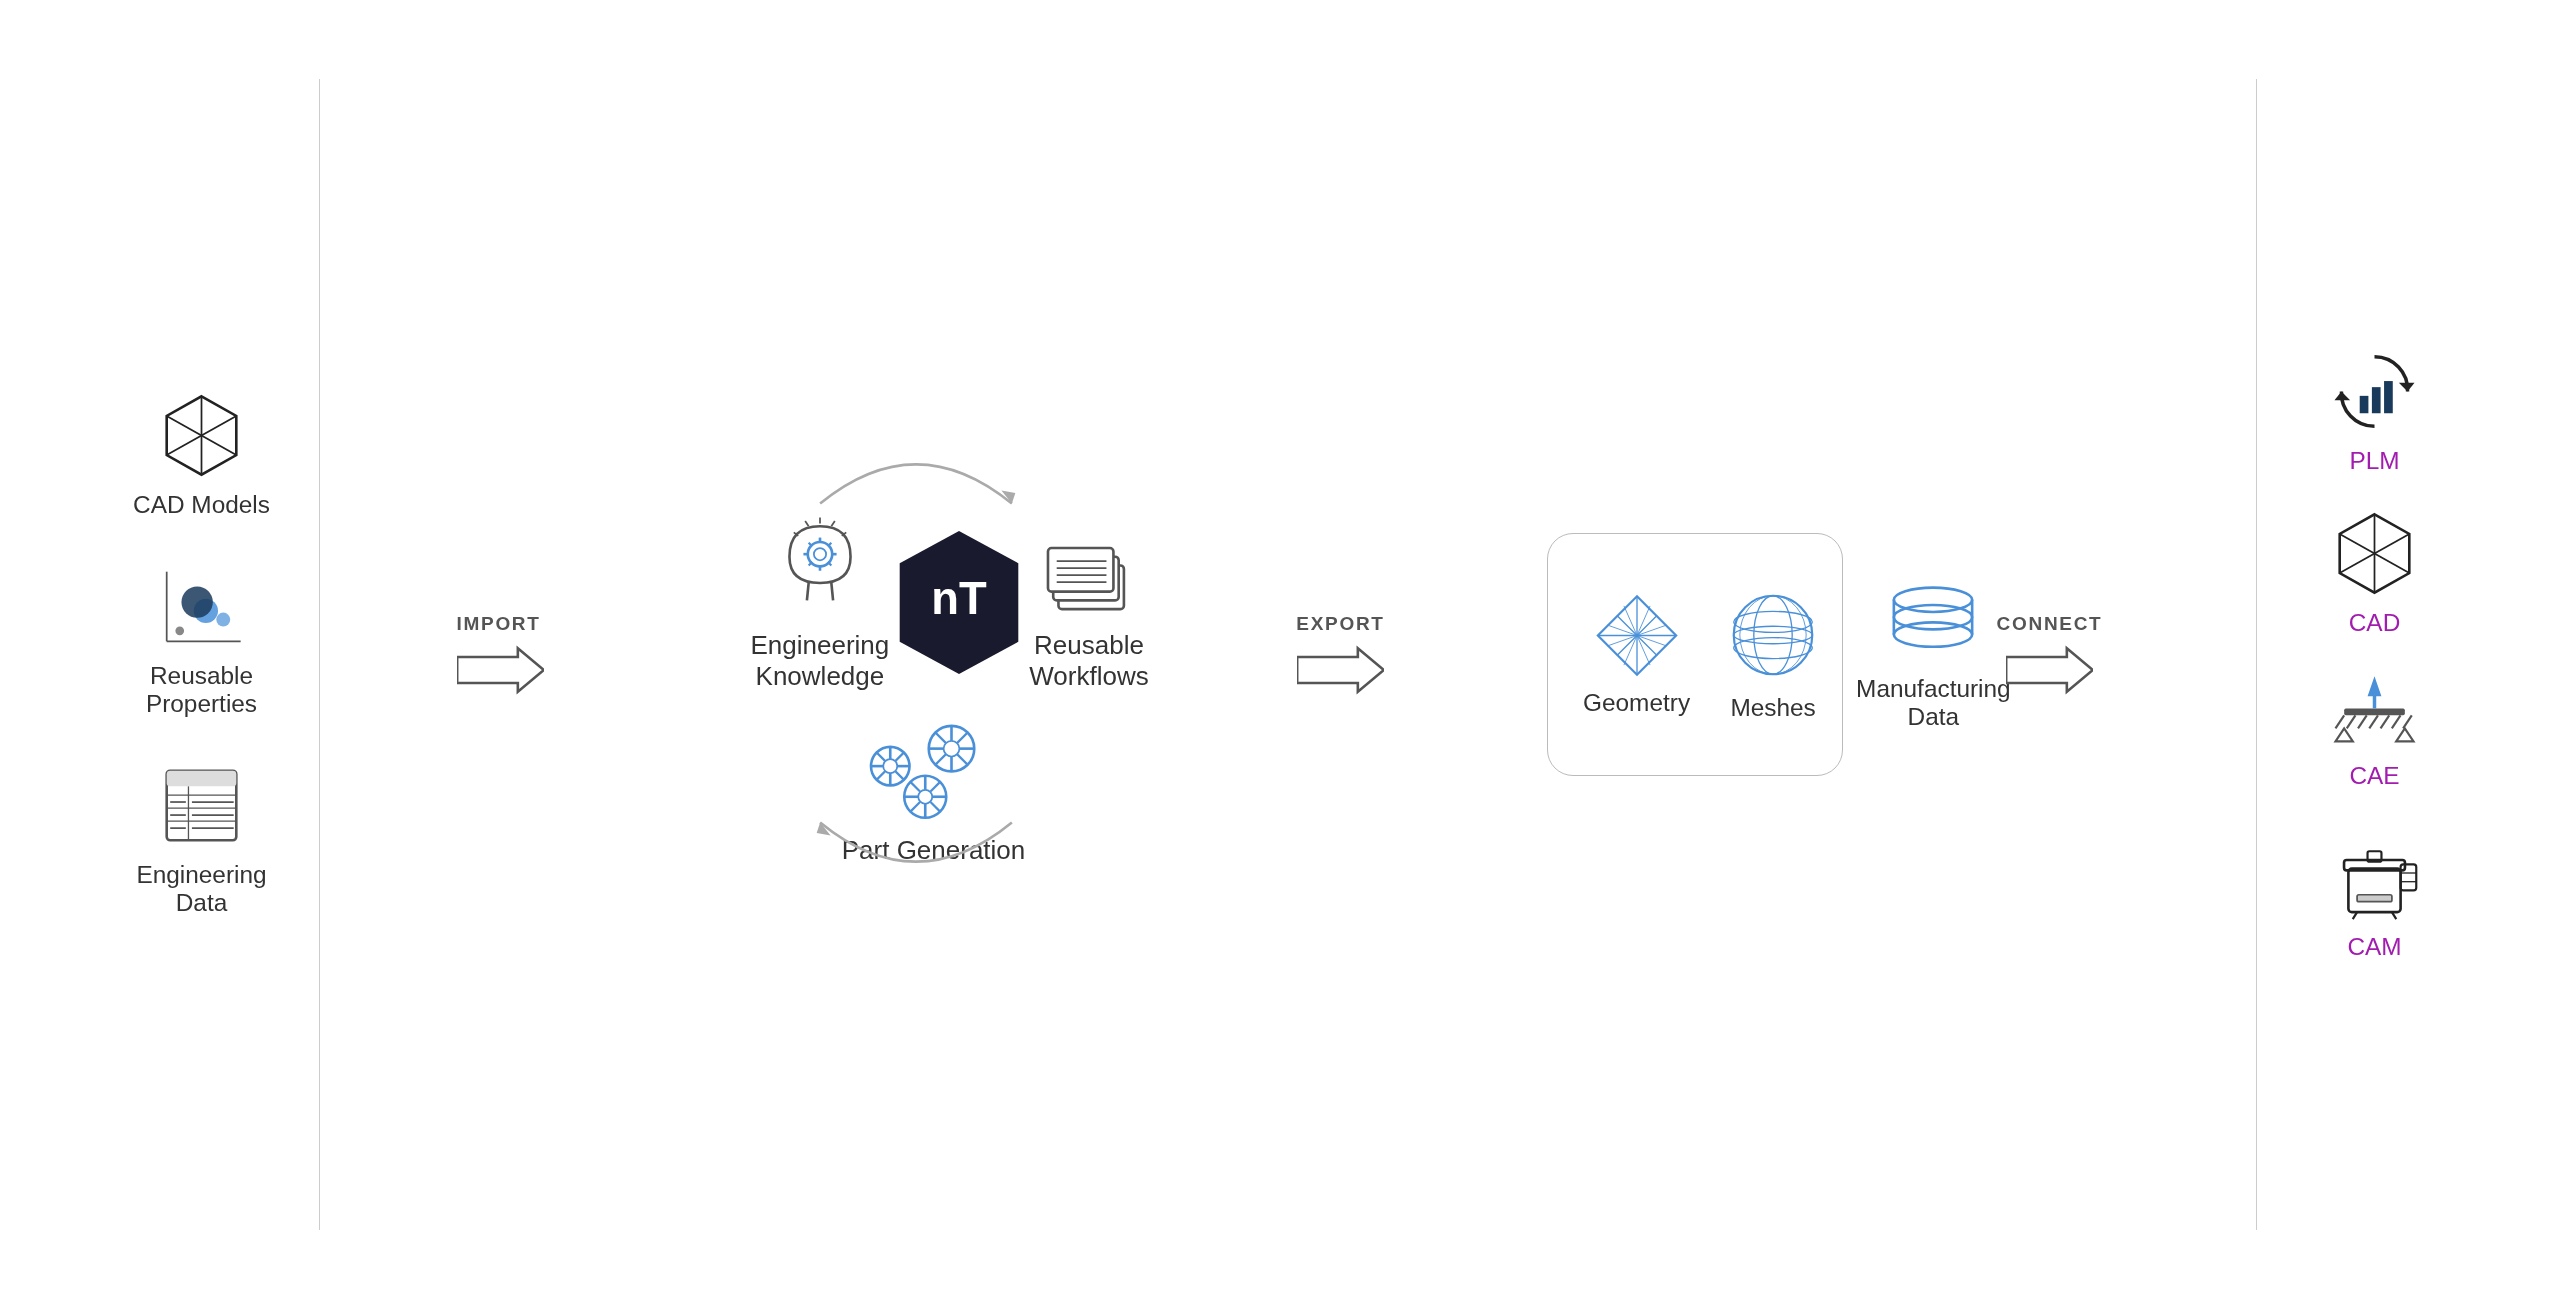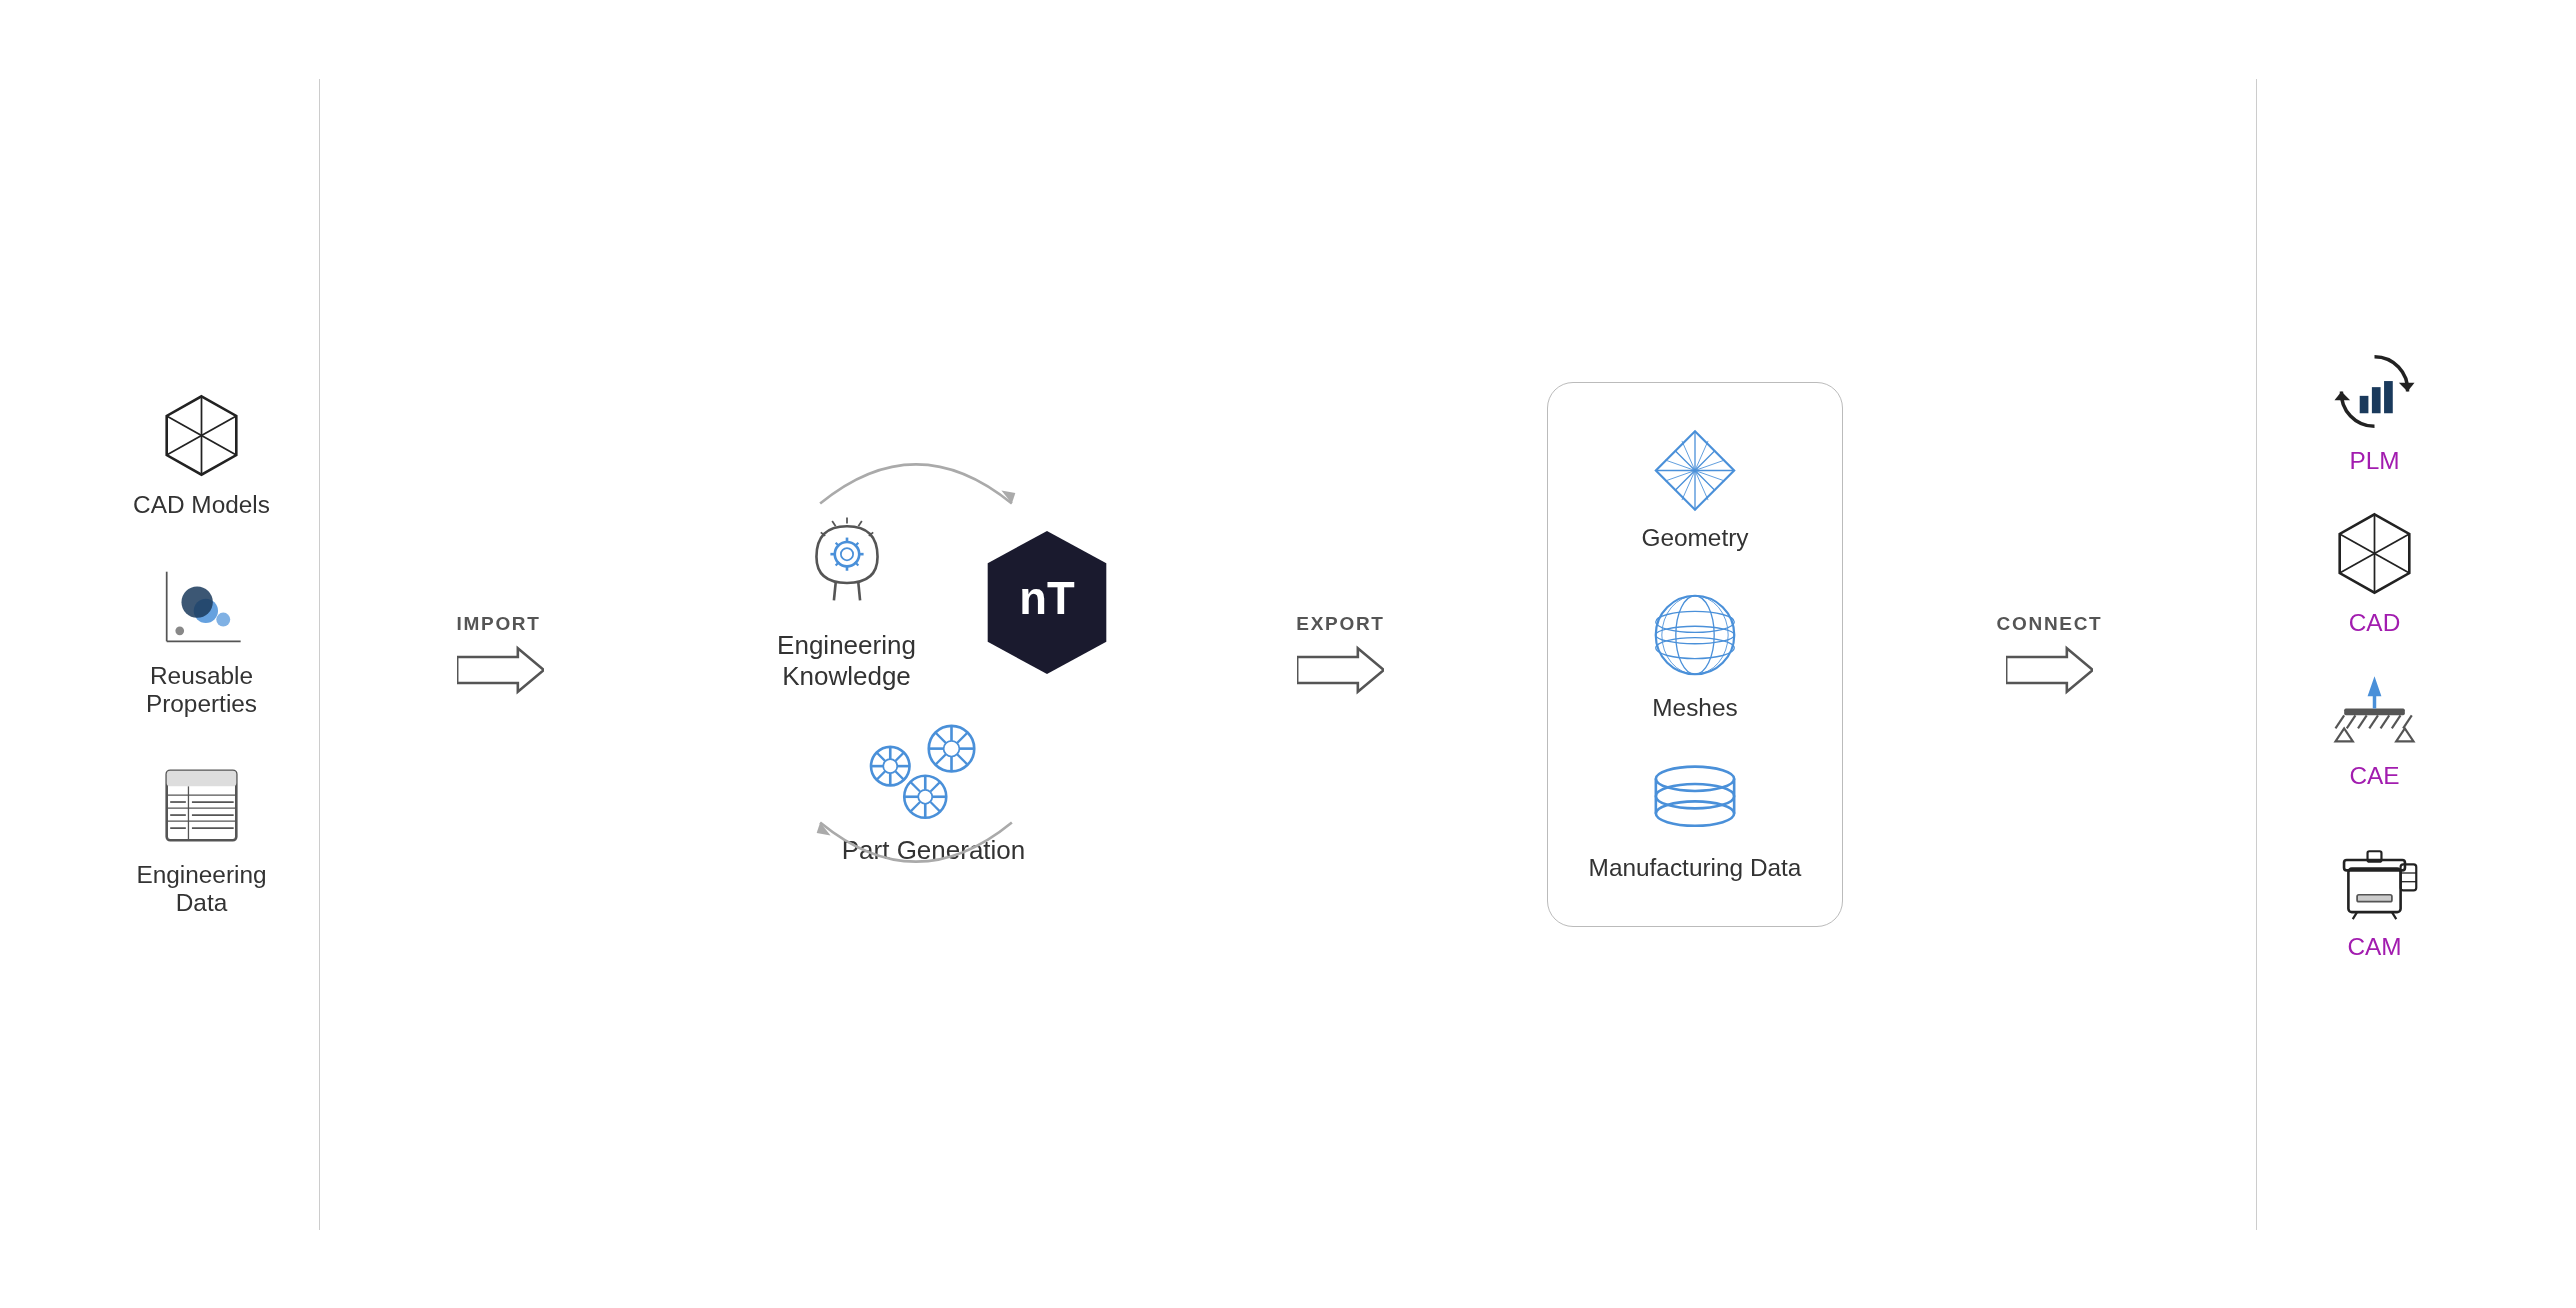--- a/index.html
+++ b/index.html
@@ -77,21 +77,21 @@
       color: #555;
       font-weight: 600;
       letter-spacing: 1.7px;
     }
     
     .output-box {
       border: 1.7px solid #bbb;
       border-radius: 26px;
       padding: 44px 35px;
       display: flex;
-      flex-direction: column;
+      flex-direction: row;
       align-items: center;
       gap: 35px;
       width: 296px;
       background: #fff;
     }
     .output-item {
       display: flex;
       flex-direction: column;
       align-items: center;
       gap: 10.5px;
@@ -269,20 +269,35 @@
 Knowledge</span>
       </div>
 
       <div style="display:flex;flex-direction:column;align-items:center;">
         <svg width="140" height="157" viewBox="0 0 160 180">
           <polygon points="80,8 148,45 148,135 80,172 12,135 12,45" fill="#1a1a2e"></polygon>
           <text x="80" y="103" text-anchor="middle" font-size="52" font-weight="700" fill="white" font-family="Arial">nT</text>
         </svg>
       </div>
 
+      <div class="reusable-wf">
+        <svg width="96" height="105" viewBox="0 0 110 120">
+
+          <rect x="20" y="60" width="75" height="50" rx="4" fill="none" stroke="#555" stroke-width="3"></rect>
+          <rect x="14" y="50" width="75" height="50" rx="4" fill="white" stroke="#555" stroke-width="3"></rect>
+          <rect x="8" y="40" width="75" height="50" rx="4" fill="white" stroke="#555" stroke-width="3"></rect>
+
+          <line x1="18" y1="55" x2="75" y2="55" stroke="#555" stroke-width="2"></line>
+          <line x1="18" y1="63" x2="75" y2="63" stroke="#555" stroke-width="2"></line>
+          <line x1="18" y1="71" x2="75" y2="71" stroke="#555" stroke-width="2"></line>
+          <line x1="18" y1="79" x2="75" y2="79" stroke="#555" stroke-width="2"></line>
+        </svg>
+        <span class="section-label" style="white-space:pre-line;">Reusable
+Workflows</span>
+      </div>
     </div>
 
     <div class="part-gen" style="margin-top:-26px;">
       <svg width="140" height="105" viewBox="0 0 160 120">
 
         <g transform="translate(30,55)">
           <circle cx="0" cy="0" r="22" fill="none" stroke="#4a90d9" stroke-width="3"></circle>
           <circle cx="0" cy="0" r="8" fill="none" stroke="#4a90d9" stroke-width="2"></circle>
 
           <line x1="0" y1="-22" x2="0" y2="-8" stroke="#4a90d9" stroke-width="3"></line>

